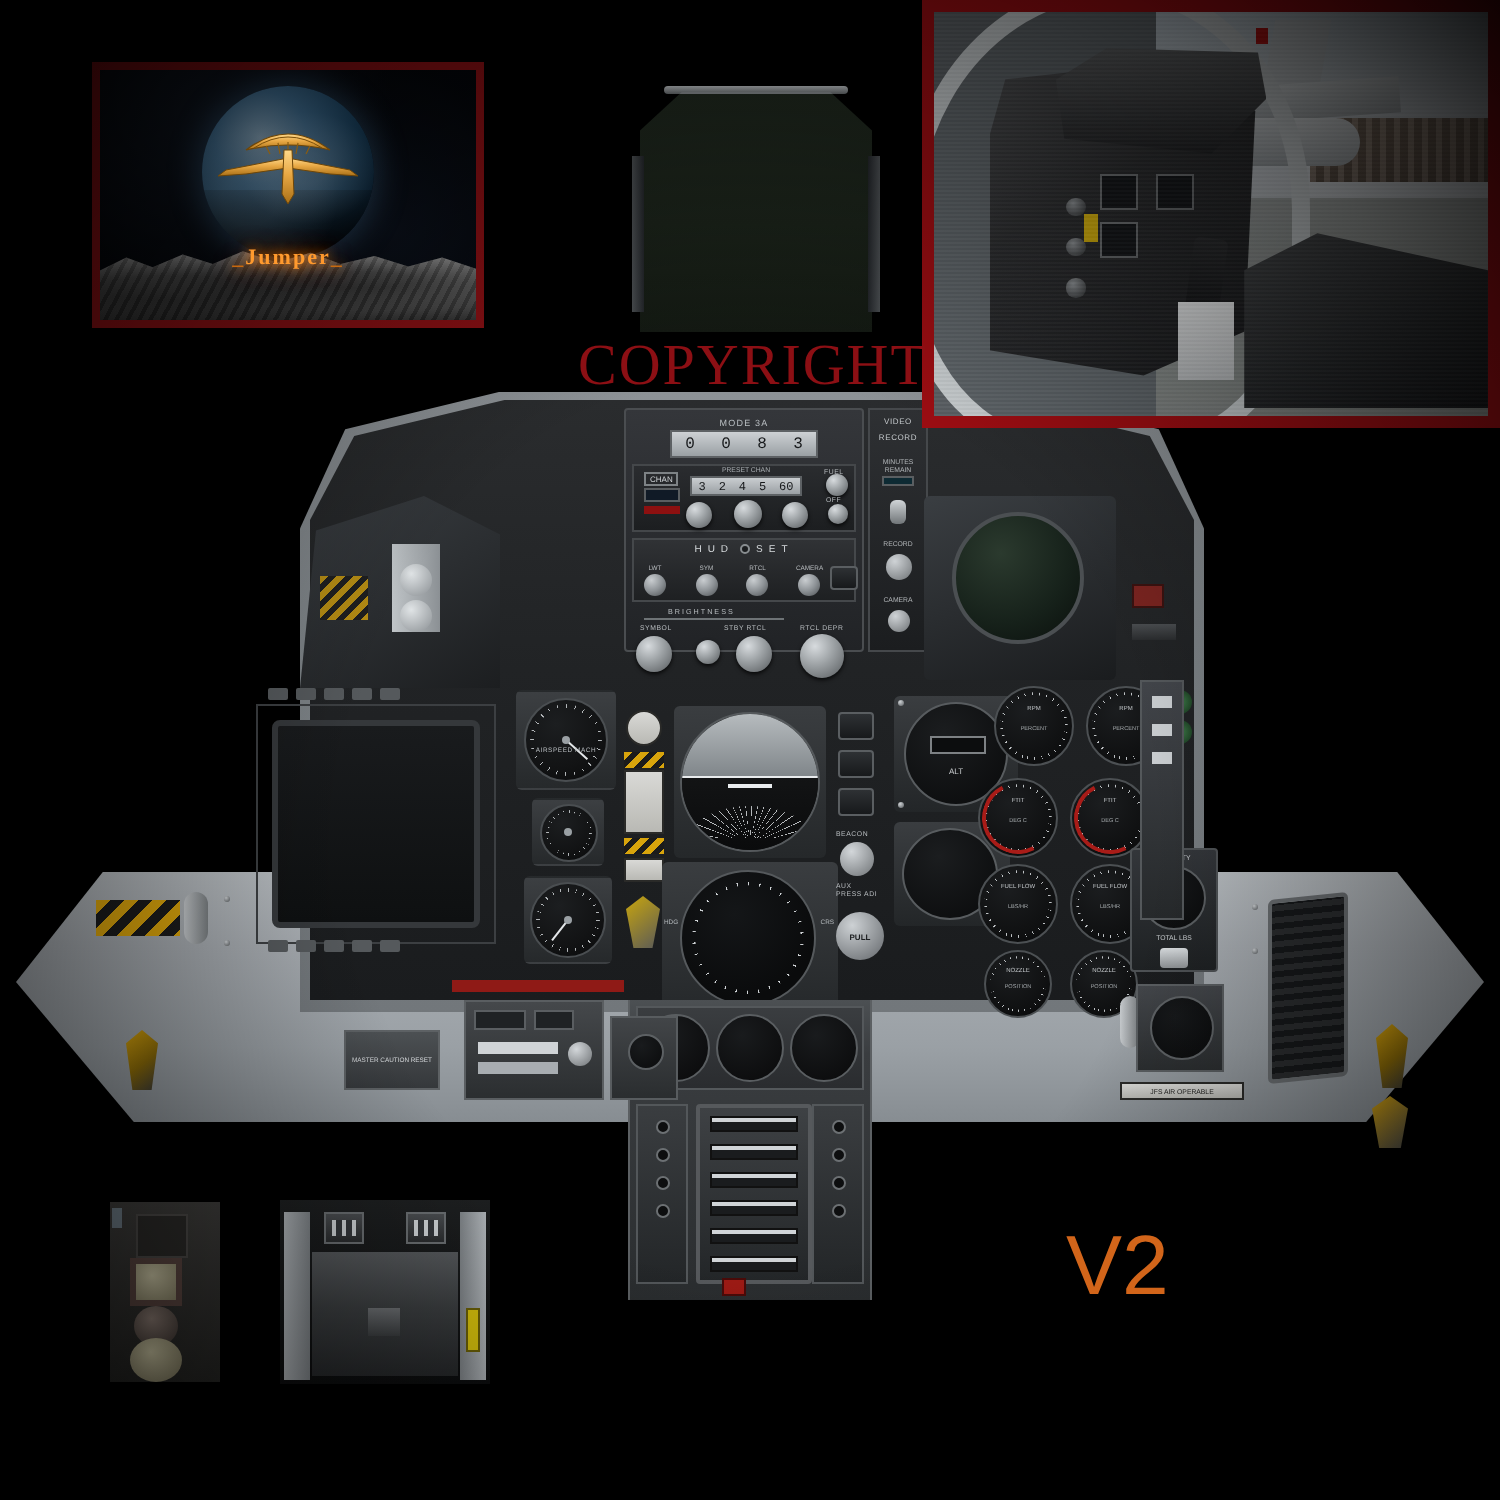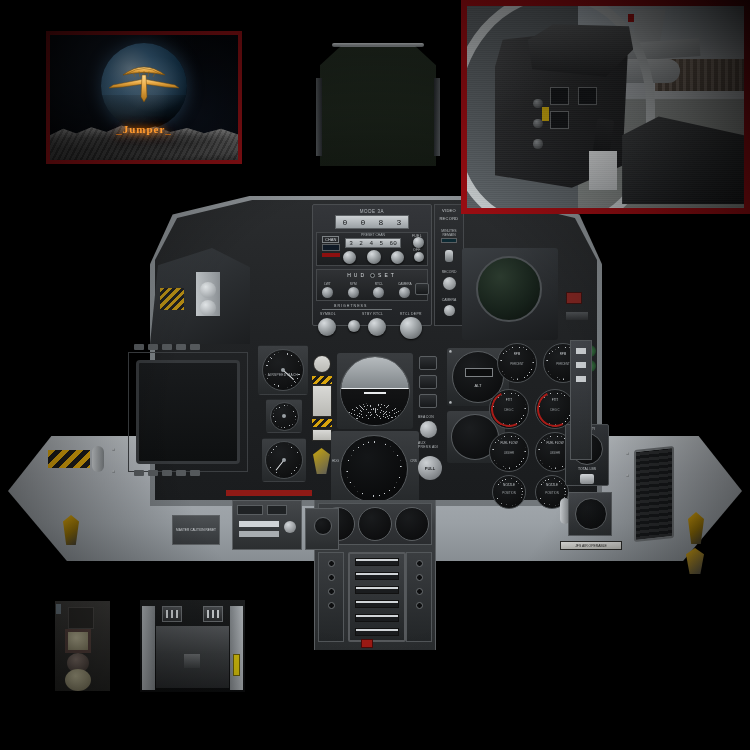--- a/index.html
+++ b/index.html
@@ -894,15 +894,17 @@
       <div class="ph-yellow" style="left:27%;top:50%;width:2.5%;height:7%;"></div>
       <div class="ph-yellow" style="left:64%;top:70%;width:12%;height:3%;"></div>
       <div class="ph-yellow" style="left:80%;top:80%;width:9%;height:9%;"></div>
       <div class="ph-side"></div>
       <div class="ph-stick"></div>
       <div class="ph-white-box"></div>
       <div class="ph-grain"></div>
     </div>
   </div>
 
+  <div id="copyright">COPYRIGHT</div>
+  <div id="version-label">V2</div>
 
   <div id="vignette"></div>
 </div>
 
 </body></html>

